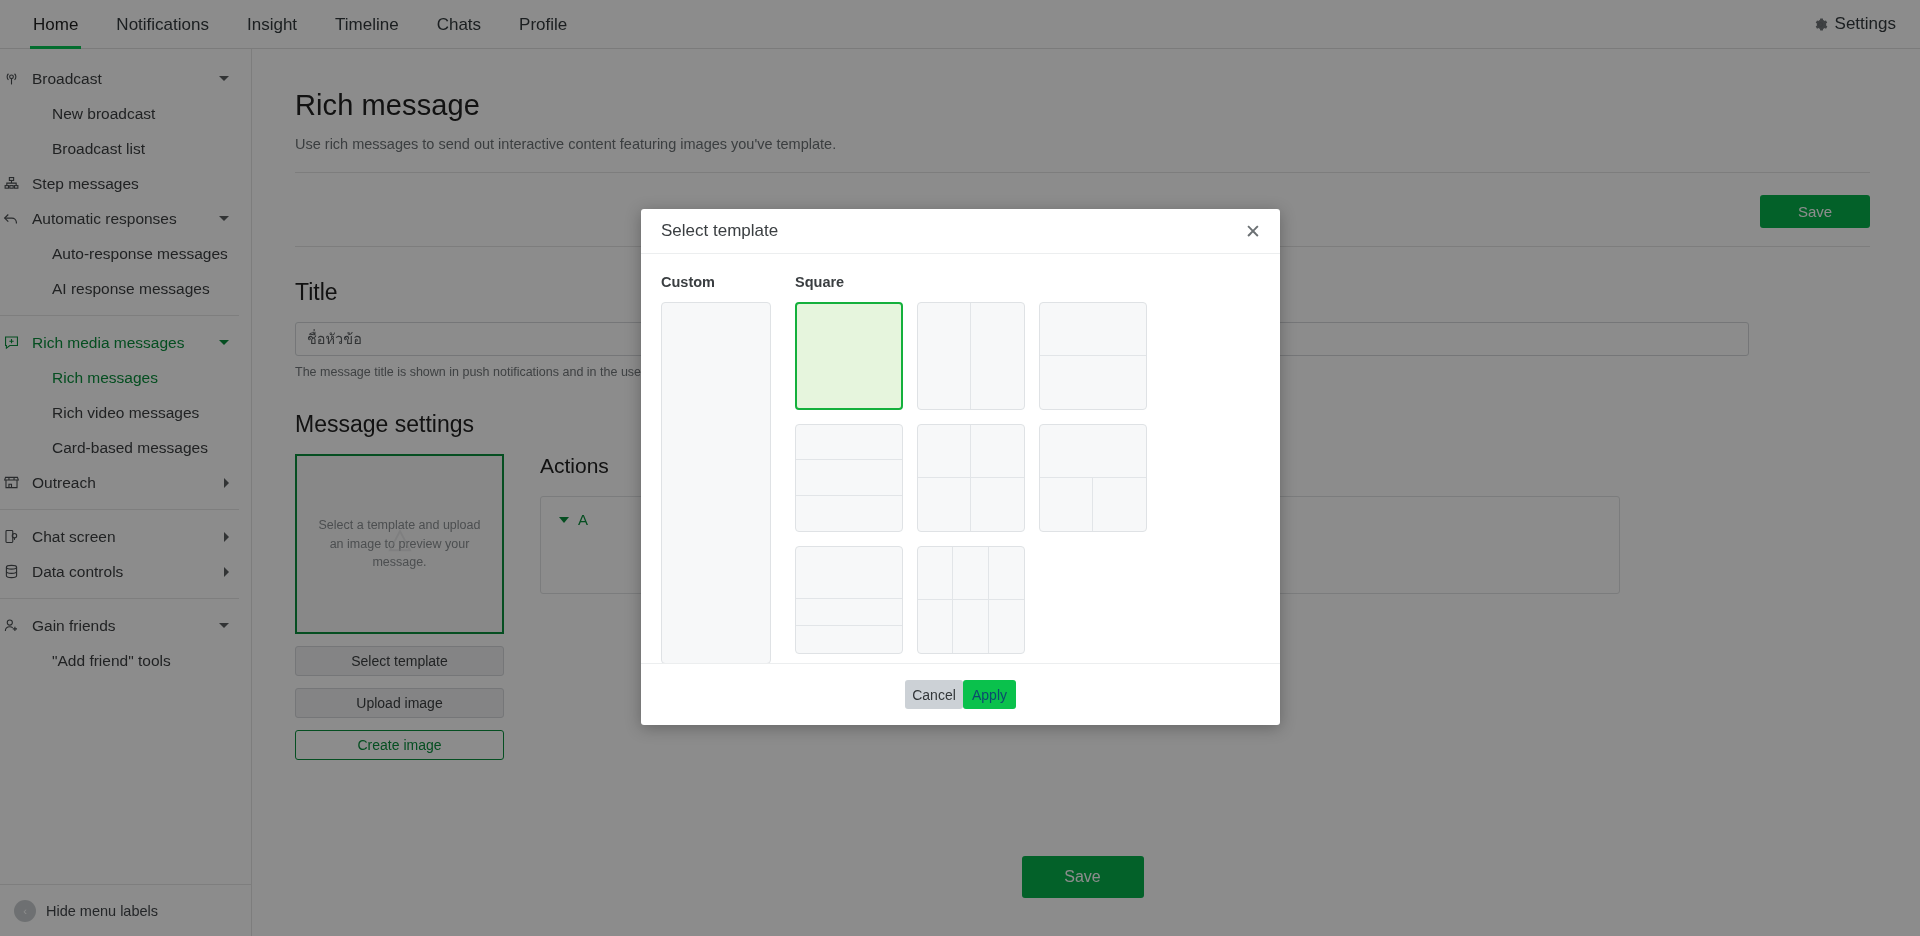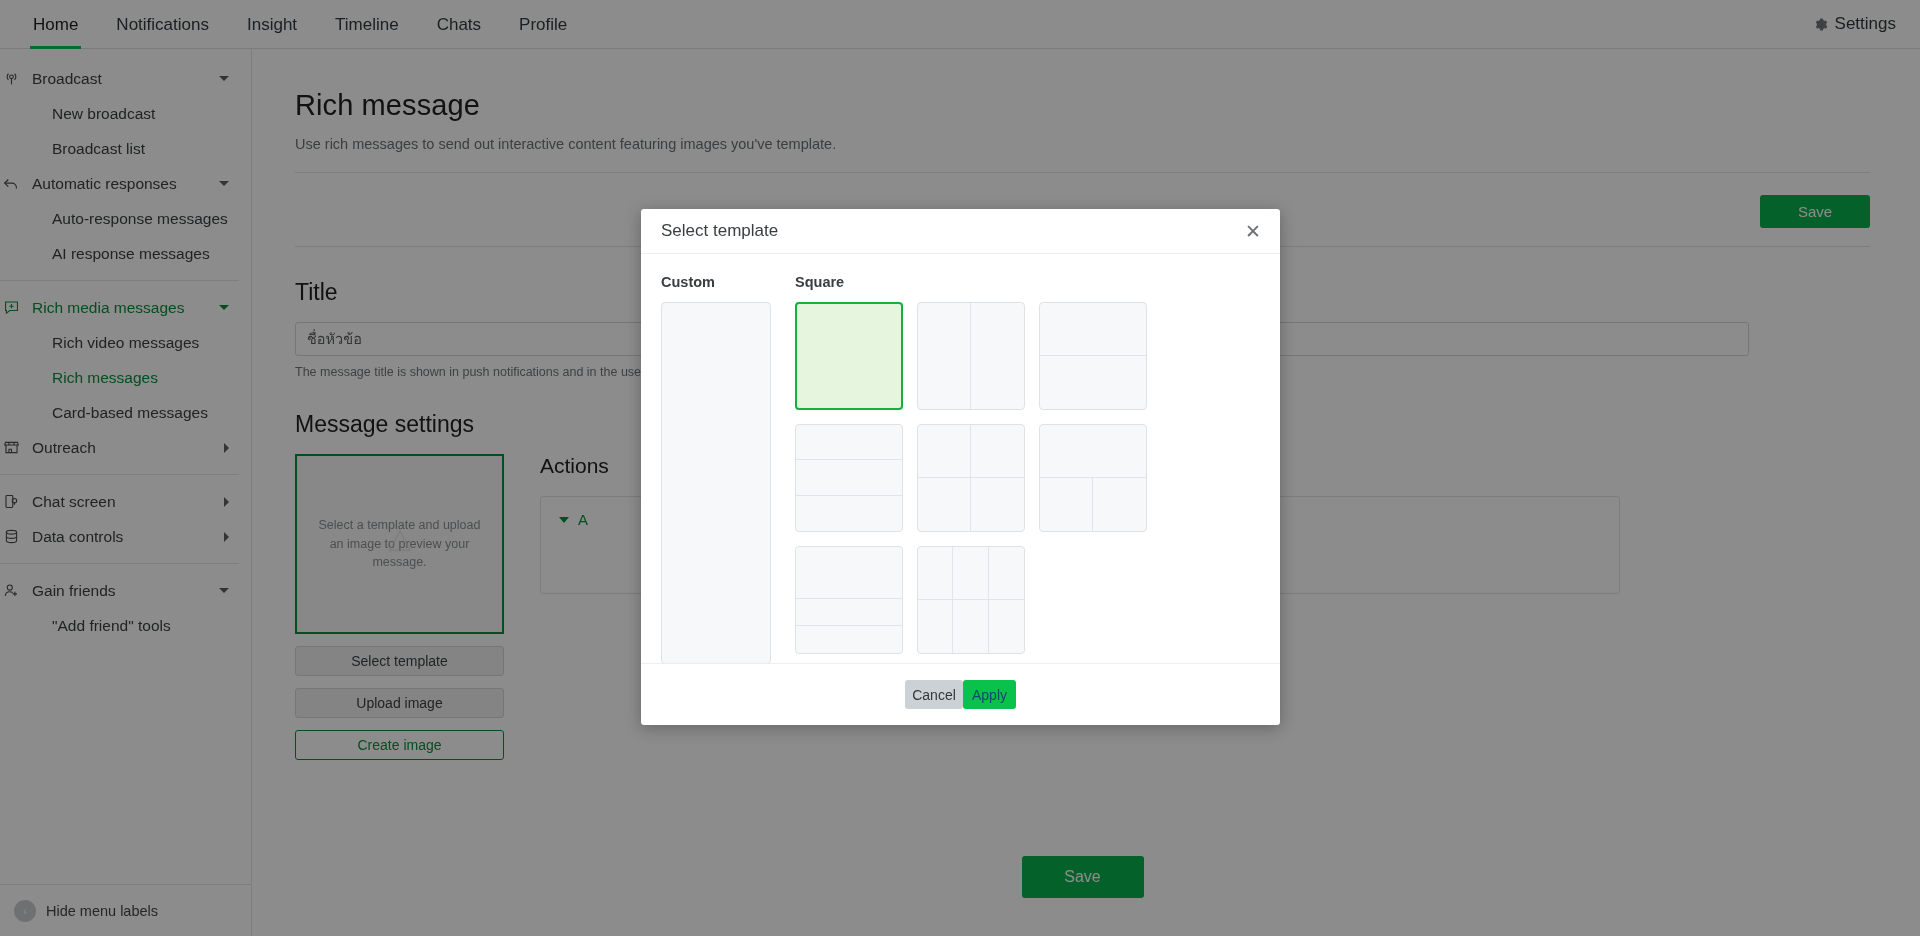--- a/index.html
+++ b/index.html
@@ -287,20 +287,32 @@
             <span class="caret-down"></span>
           </div>
           <div class="side-sub">
             <span>New broadcast</span>
           </div>
           <div class="side-sub">
             <span>Broadcast list</span>
           </div>
           <div class="side-row">
             <span class="ico">
+              <svg width="17" height="17" viewBox="0 0 20 20" fill="none" stroke="#4a4e51" stroke-width="1.3">
+                  <rect x="7.5" y="3" width="5" height="3.4"></rect>
+                  <rect x="2.5" y="12.5" width="4" height="3"></rect>
+                  <rect x="8" y="12.5" width="4" height="3"></rect>
+                  <rect x="13.5" y="12.5" width="4" height="3"></rect>
+                  <path d="M10 6.4v3M4.5 12.5v-3h11v3"></path>
+                </svg>
+            </span>
+            <span class="lbl">Step messages</span>
+          </div>
+          <div class="side-row">
+            <span class="ico">
               <svg width="18" height="18" viewBox="0 0 20 20" fill="none" stroke="#4a4e51" stroke-width="1.3">
                   <path d="M7 5L3 9l4 4"></path>
                   <path d="M3 9h8a5 5 0 015 5v1"></path>
                 </svg>
             </span>
             <span class="lbl">Automatic responses</span>
             <span class="caret-down"></span>
           </div>
           <div class="side-sub">
             <span>Auto-response messages</span>
@@ -314,25 +326,25 @@
           <div class="side-row green">
             <span class="ico">
               <svg width="17" height="17" viewBox="0 0 20 20" fill="none" stroke="#0a8f3c" stroke-width="1.3">
                   <path d="M3 3.5h14v10H8l-4 3.2V13.5H3z"></path>
                   <path d="M10 6v5M7.5 8.5h5"></path>
                 </svg>
             </span>
             <span class="lbl">Rich media messages</span>
             <span class="caret-down"></span>
           </div>
-          <div class="side-sub">
-            <span>Rich video messages</span>
-          </div>
           <div class="side-sub green">
             <span>Rich messages</span>
+          </div>
+          <div class="side-sub">
+            <span>Rich video messages</span>
           </div>
           <div class="side-sub">
             <span>Card-based messages</span>
           </div>
           <div class="side-row">
             <span class="ico">
               <svg width="17" height="17" viewBox="0 0 20 20" fill="none" stroke="#4a4e51" stroke-width="1.3">
                   <path d="M3 4h14l1 3H2z"></path>
                   <path d="M3.5 7v9h13V7"></path>
                   <path d="M7 4v3M13 4v3M7 16v-4h3v4"></path>

